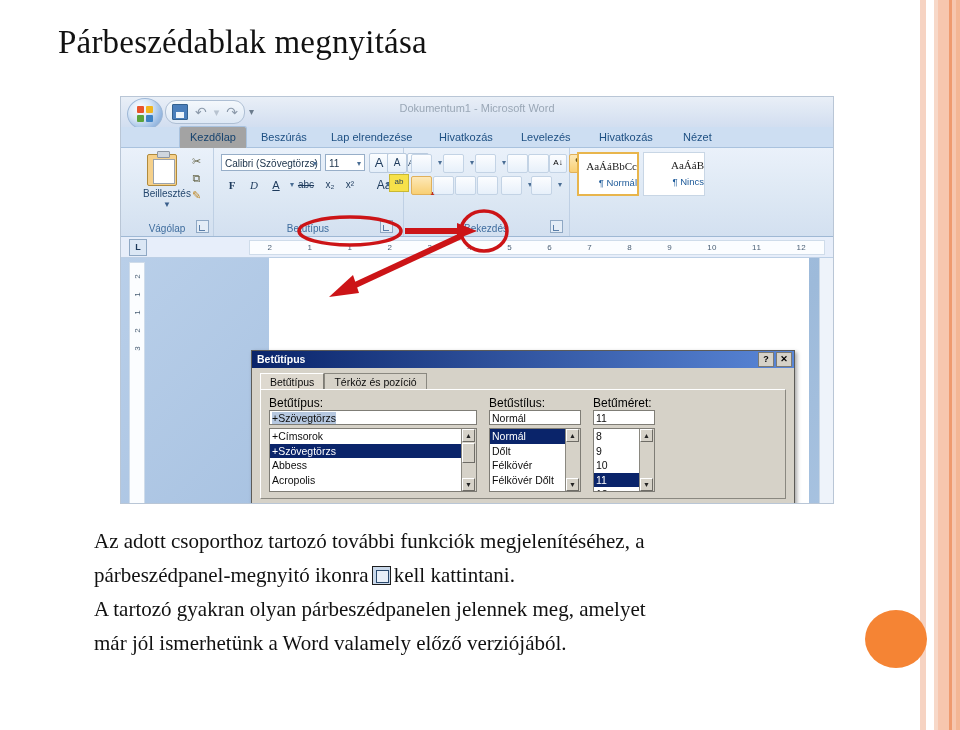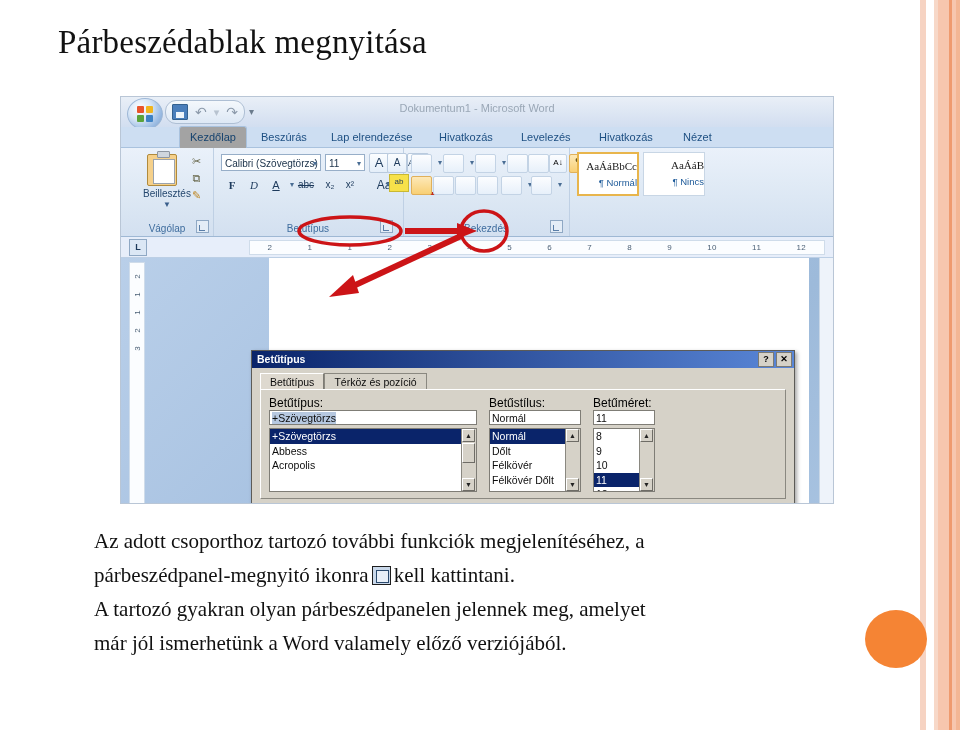--- a/index.html
+++ b/index.html
@@ -392,20 +392,21 @@
         <div class="dtab on">Betűtípus</div>
         <div class="dtab">Térköz és pozíció</div>
       </div>
       <div class="dpane">
 
         <div class="lbl" style="left:8px;top:6px;">Betűtípus:</div>
         <div class="tbox selhl" style="left:8px;top:20px;width:208px;">
           <span>+Szövegtörzs</span>
         </div>
         <div class="lbox" style="left:8px;top:38px;width:208px;height:64px;">
+          <div class="lrow">+Címsorok</div>
           <div class="lrow sel">+Szövegtörzs</div>
           <div class="lrow">Abbess</div>
           <div class="lrow">Acropolis</div>
           <div class="scroll">
             <div class="arw up">▲</div>
             <div class="thumb"></div>
             <div class="arw dn">▼</div>
           </div>
         </div>
 

